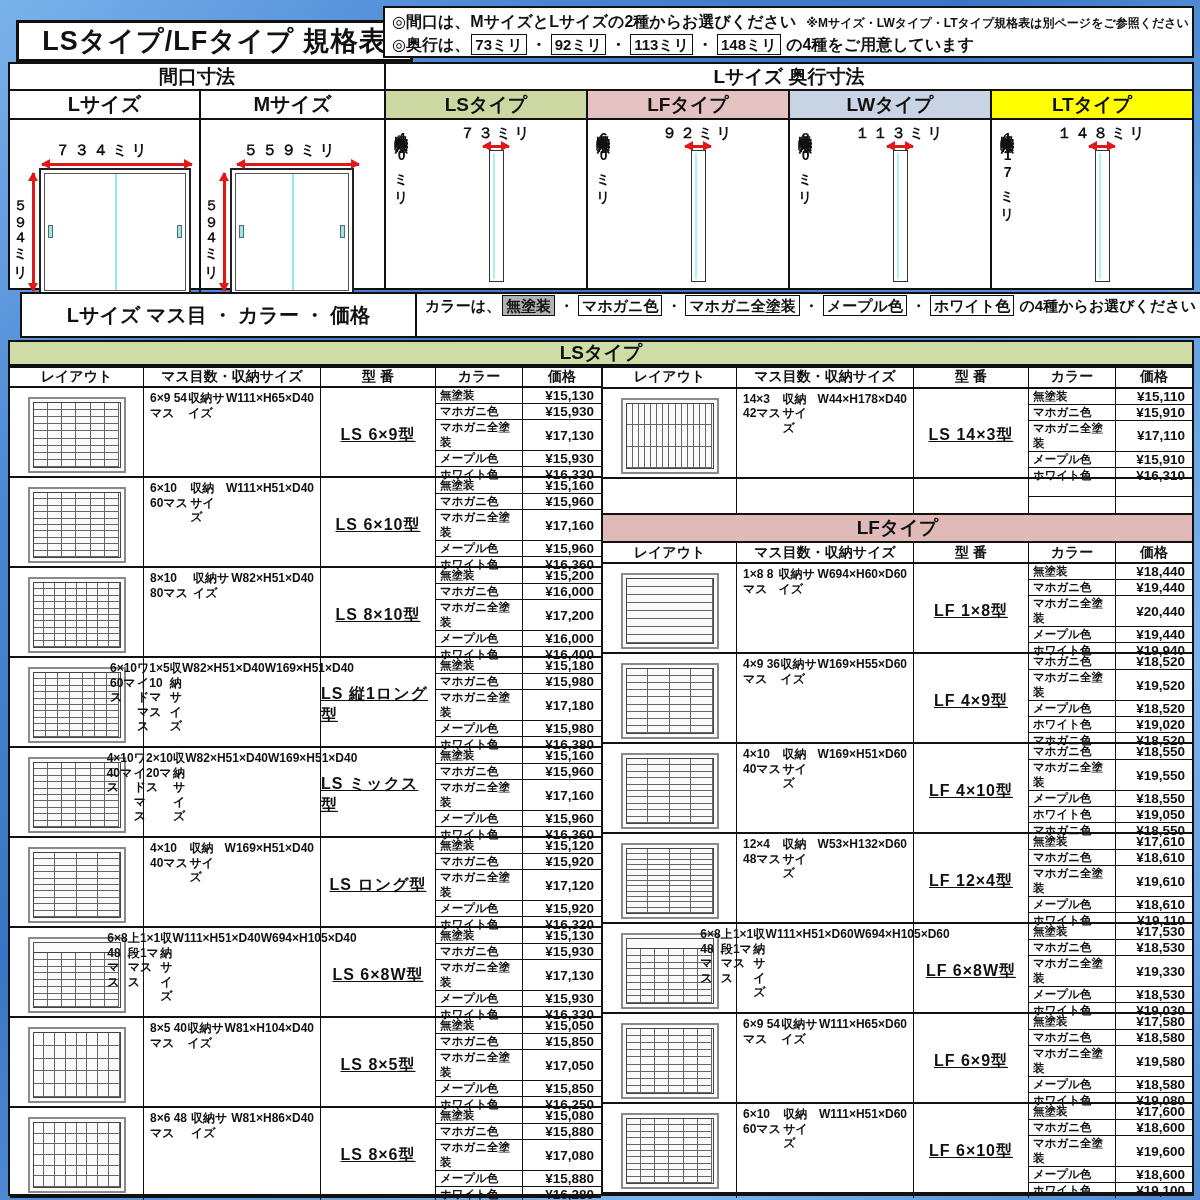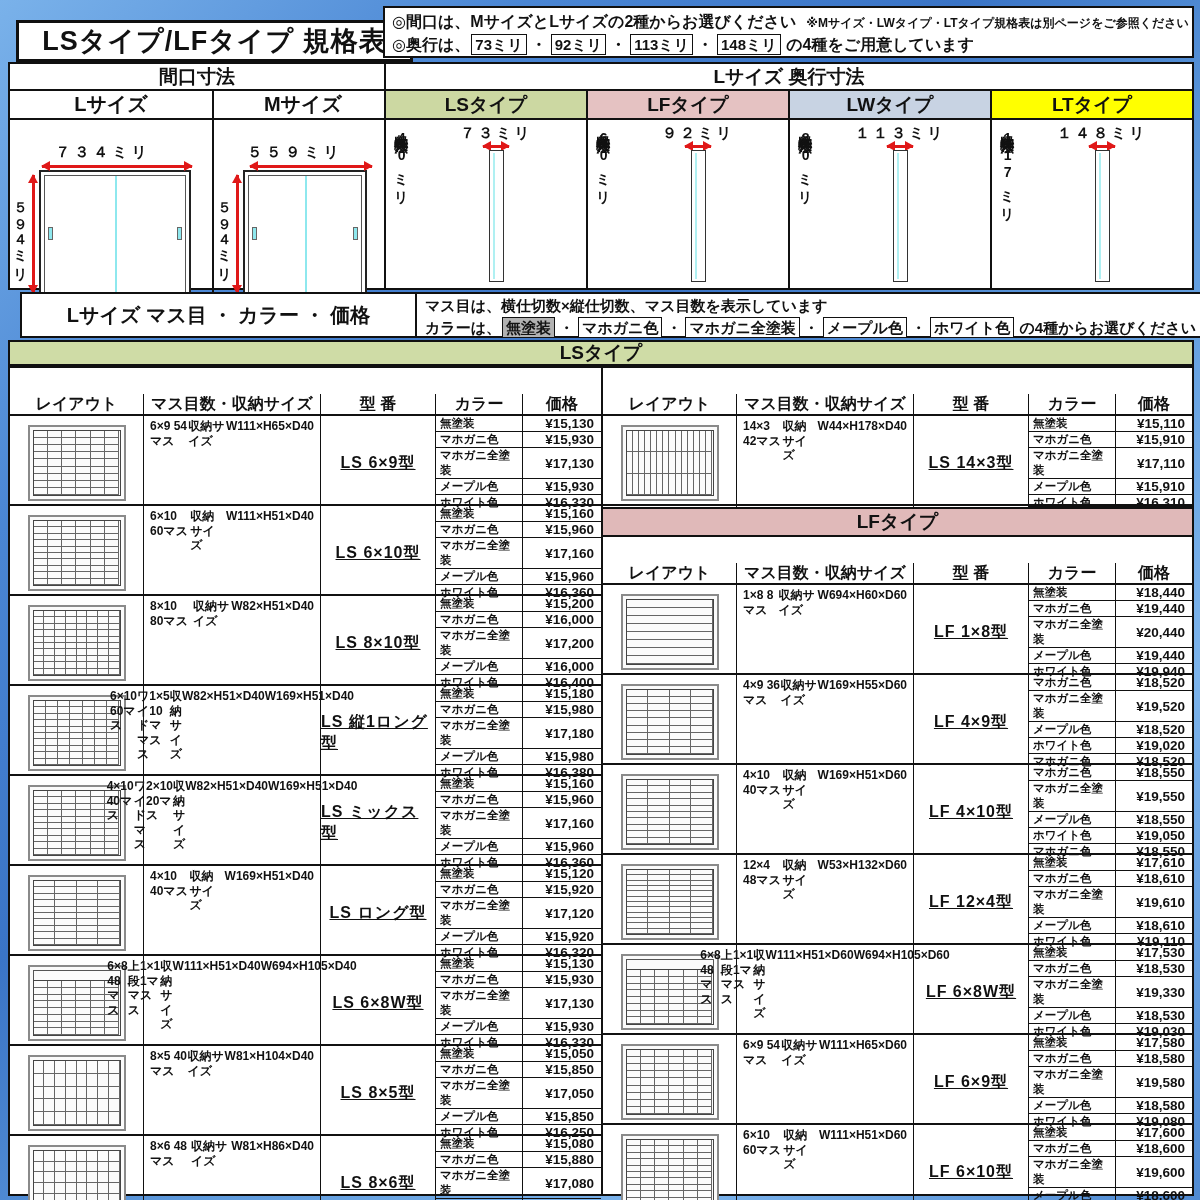--- a/index.html
+++ b/index.html
@@ -19,24 +19,24 @@
   .note-sub { font-size:12px; margin-left:10px; }
   .opt-box { display:inline-block; border:1px solid #111; padding:0 3px; font-size:15px; line-height:19px; margin:0 1px; background:#fff; }
   .opt-box.gray { background:#b2b2b2; }
   .dot { margin:0 3px; }
 
   
   .upper { left:8px; top:62px; width:1186px; height:228px; display:flex; }
   .upper-left { width:376px; border-right:2px solid #111; display:flex; flex-direction:column; }
   .sec-h { height:27px; border-bottom:2px solid #111; display:flex; align-items:center; justify-content:center; font-size:19px; }
   .size-cols { flex:1; display:flex; }
-  .size-col { flex:1; display:flex; flex-direction:column;gap:20px; }
+  .size-col { flex:1; display:flex; flex-direction:column; }
   .size-col + .size-col { border-left:2px solid #111; }
   .size-h { height:29px; border-bottom:2px solid #111; display:flex; align-items:center; justify-content:center; font-size:20px; }
-  .door-area { flex:1; padding:3px 20px 4px 4px; }
+  .door-area { flex:1; padding:3px 7px 4px 4px;margin-top:18px; }
   .dim-w { text-align:center; font-size:15px; letter-spacing:4px; }
   .arrow { position:relative; height:3px; background:#e01818; }
   .arrow:before, .arrow:after { content:''; position:absolute; top:-4px; width:0; height:0;
     border-top:5px solid transparent; border-bottom:5px solid transparent; }
   .arrow:before { left:-1px; border-right:9px solid #e01818; }
   .arrow:after  { right:-1px; border-left:9px solid #e01818; }
   .varrow { position:relative; width:3px; background:#e01818; }
   .varrow:before, .varrow:after { content:''; position:absolute; left:-4px; width:0; height:0;
     border-left:5px solid transparent; border-right:5px solid transparent; }
   .varrow:before { top:-1px; border-bottom:9px solid #e01818; }
@@ -69,21 +69,21 @@
   .mid-left { width:437px; border-right:2px solid #111; display:flex; align-items:center; justify-content:center; font-size:20px; }
   .mid-right { flex:1; padding:1px 8px; font-size:15px; line-height:22px; white-space:nowrap; }
 
   .band { left:8px; width:1186px; height:26px; display:flex; align-items:center; justify-content:center; font-size:19px; }
   .band.ls { top:340px; }
 
   
   .tables { left:8px; top:366px; width:1186px; height:830px; display:flex; }
   .half { width:50%; display:flex; flex-direction:column; }
   .half + .half { border-left:2px solid #111; }
-  .thead { display:grid; grid-template-columns:134px 177px 115px 87px 1fr; height:22px; border-bottom:2px solid #111; font-size:16px;margin-top:26px; }
+  .thead { display:grid; grid-template-columns:134px 177px 115px 87px 1fr; height:22px; border-bottom:2px solid #111; font-size:14px; }
   .thead > div { border-right:1px solid #111; display:flex; align-items:center; justify-content:center; }
   .thead > div:last-child { border-right:none; }
   .pblock { display:grid; grid-template-columns:134px 177px 115px 1fr; height:90px; border-bottom:2px solid #111; }
   .pblock > div { border-right:1px solid #111; }
   .pblock > div:last-child { border-right:none; }
   .c-layout { display:flex; align-items:center; justify-content:center; }
   .thumb { width:98px; height:76px; border:2px solid #8a8a8a; background:#fbfbfb; padding:3px; display:flex; flex-direction:column; }
   .thumb-top { height:10px; border:1px solid #555; border-bottom:none; }
   .thumb-grid { flex:1; display:grid; border:1px solid #444; }
   .tcell { border-right:1px solid #666; border-bottom:1px solid #666; }
@@ -204,21 +204,20 @@
           </div>
         </div>
       </div>
     </div>
   </div>
 </div>
 
 <div class="panel mid">
   <div class="mid-left">Lサイズ マス目 ・ カラー ・ 価格</div>
   <div class="mid-right">
-    <div>マス目は、横仕切数×縦仕切数、マス目数を表示しています</div>
     <div>
       <span>カラーは、</span><span class="opt-box gray">無塗装</span><span class="dot">・</span><span class="opt-box">マホガニ色</span><span class="dot">・</span><span class="opt-box">マホガニ全塗装</span><span class="dot">・</span><span class="opt-box">メープル色</span><span class="dot">・</span><span class="opt-box">ホワイト色</span>
       <span>の4種からお選びください</span>
     </div>
   </div>
 </div>
 
 <div class="panel band ls" style="background: rgb(207, 220, 166);">LSタイプ</div>
 
 <div class="panel tables">

